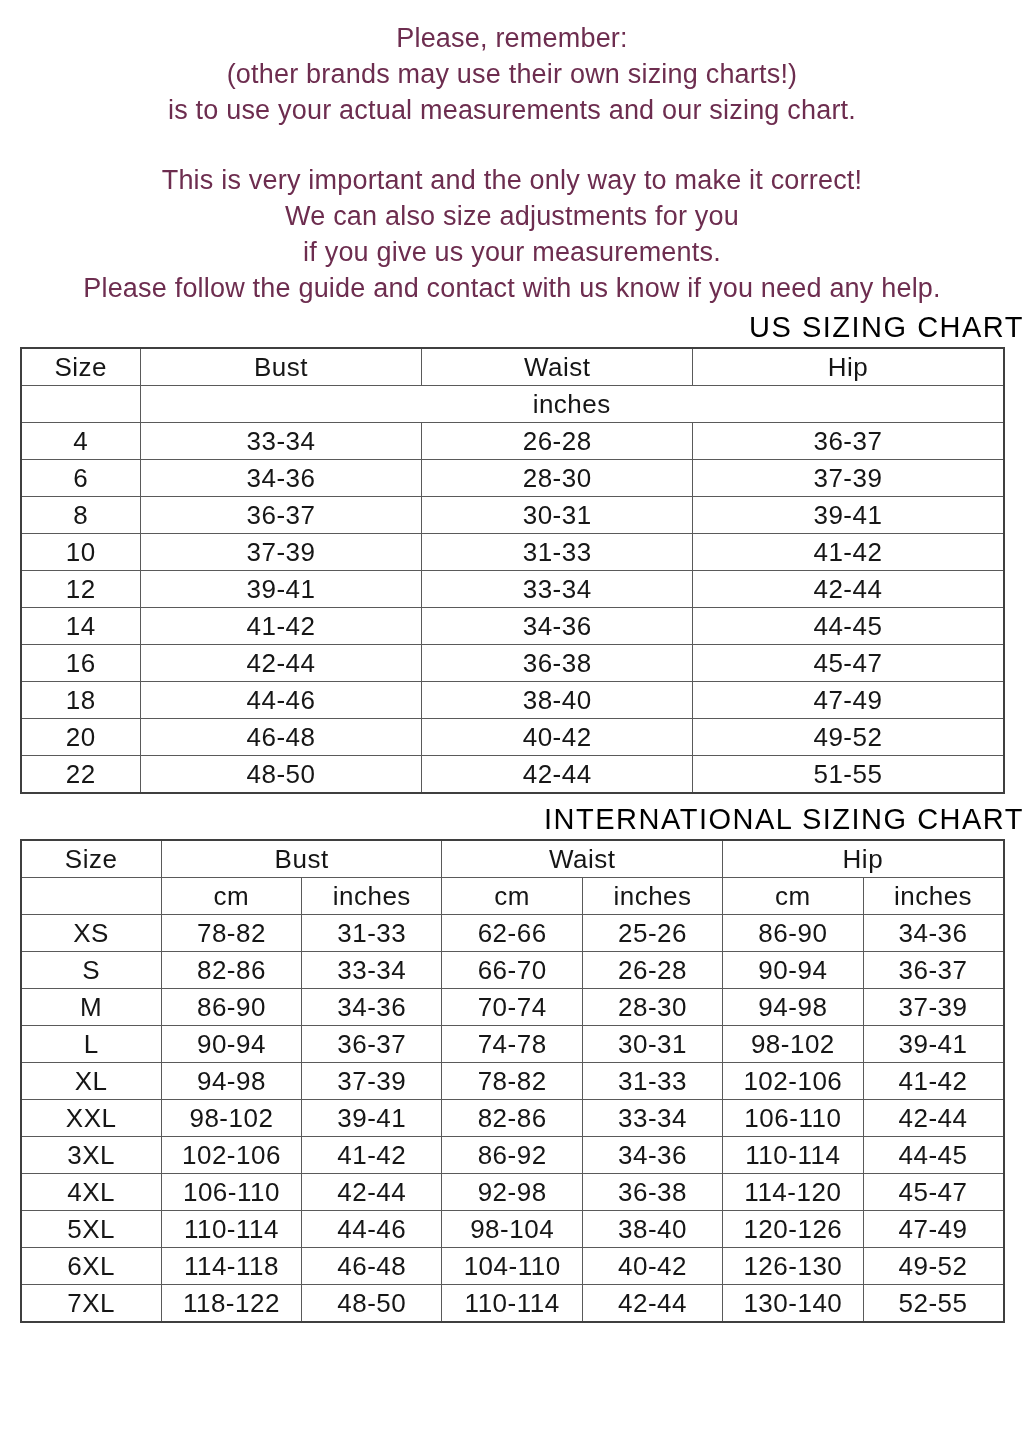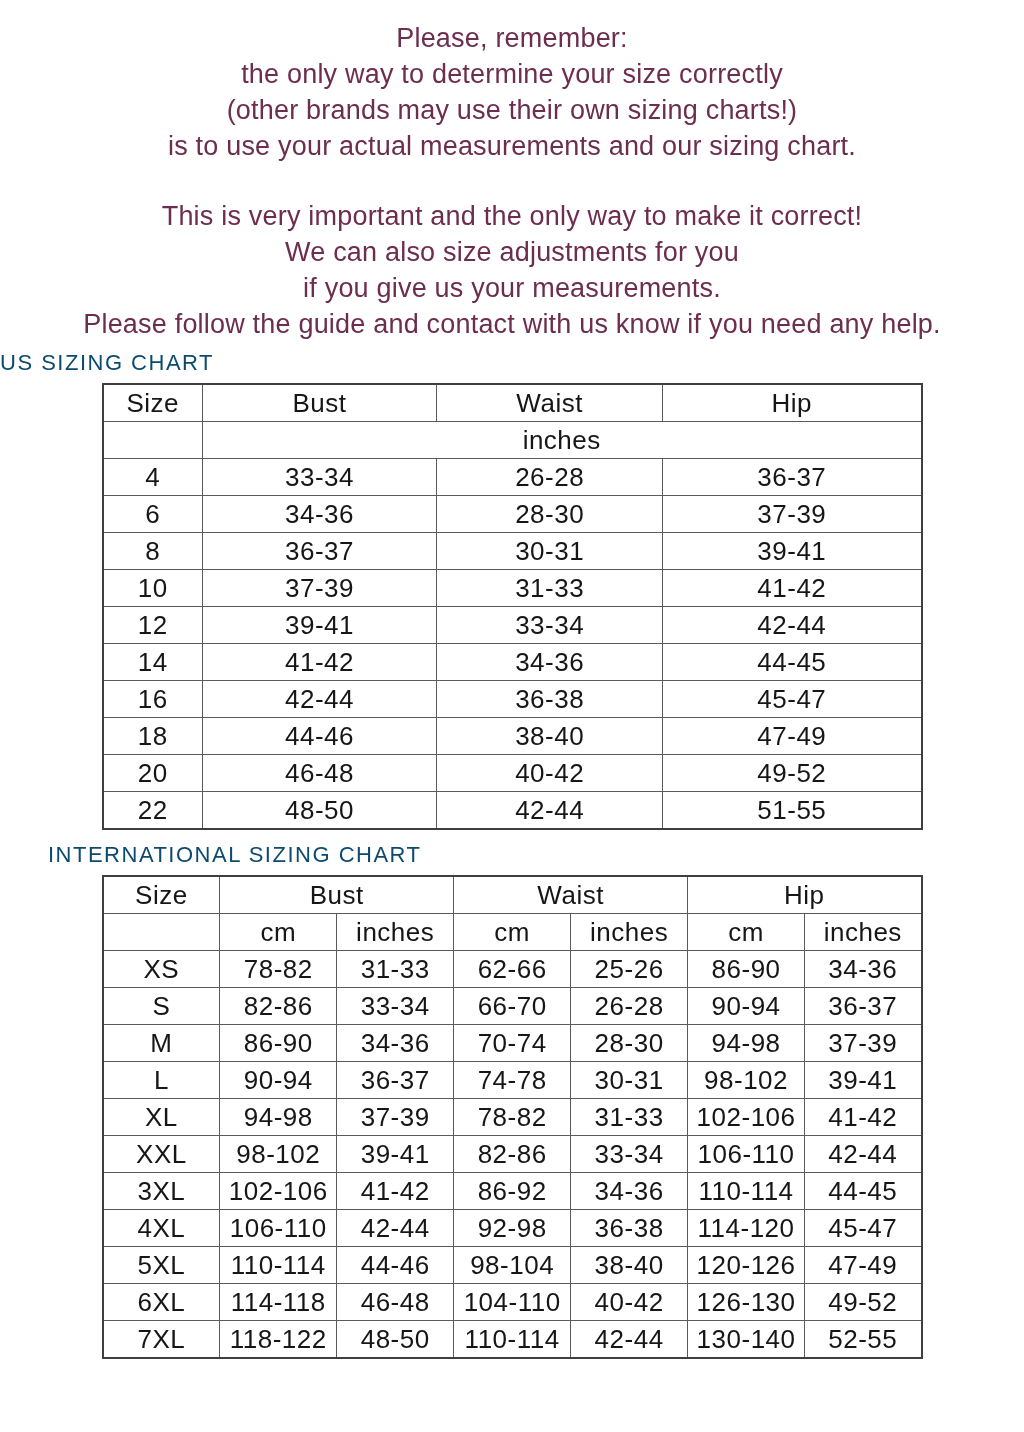--- a/index.html
+++ b/index.html
@@ -19,36 +19,36 @@
     line-height: 36px;
     font-weight: 300;
     text-align: center;
     padding-top: 20px;
     letter-spacing: 0.2px;
   }
   .intro-group2 {
     margin-top: 34px;
   }
   .chart-title {
-    text-align: left;
-    font-size: 22px;
+    text-align: right;
+    font-size: 29px;
     line-height: 30px;
-    color: #0c4a6e;
+    color: #000000;
     letter-spacing: 1.5px;
     font-weight: 300;
     margin: 6px 0 5px 0;
   }
   .chart-title.second {
     margin-top: 10px;
     padding-left: 48px;
   }
   table.sizing {
     border-collapse: collapse;
     table-layout: fixed;
-    width: 821px;
+    width: 985px;
     margin: 0 auto;
     border: 2px solid #3f3f3f;
   }
   table.sizing th,
   table.sizing td {
     border: 1px solid #5a5a5a;
     text-align: center;
     vertical-align: middle;
     font-size: 26px;
     font-weight: 300;
@@ -58,21 +58,20 @@
     letter-spacing: 0.5px;
     overflow: hidden;
     white-space: nowrap;
   }
 </style>
 </head>
 <body>
 
 <div class="intro">
   <div>Please, remember:</div>
-  <div>the only way to determine your size correctly</div>
   <div>(other brands may use their own sizing charts!)</div>
   <div>is to use your actual measurements and our sizing chart.</div>
   <div class="intro-group2">
     <div>This is very important and the only way to make it correct!</div>
     <div>We can also size adjustments for you</div>
     <div>if you give us your measurements.</div>
     <div>Please follow the guide and contact with us know if you need any help.</div>
   </div>
 </div>
 

